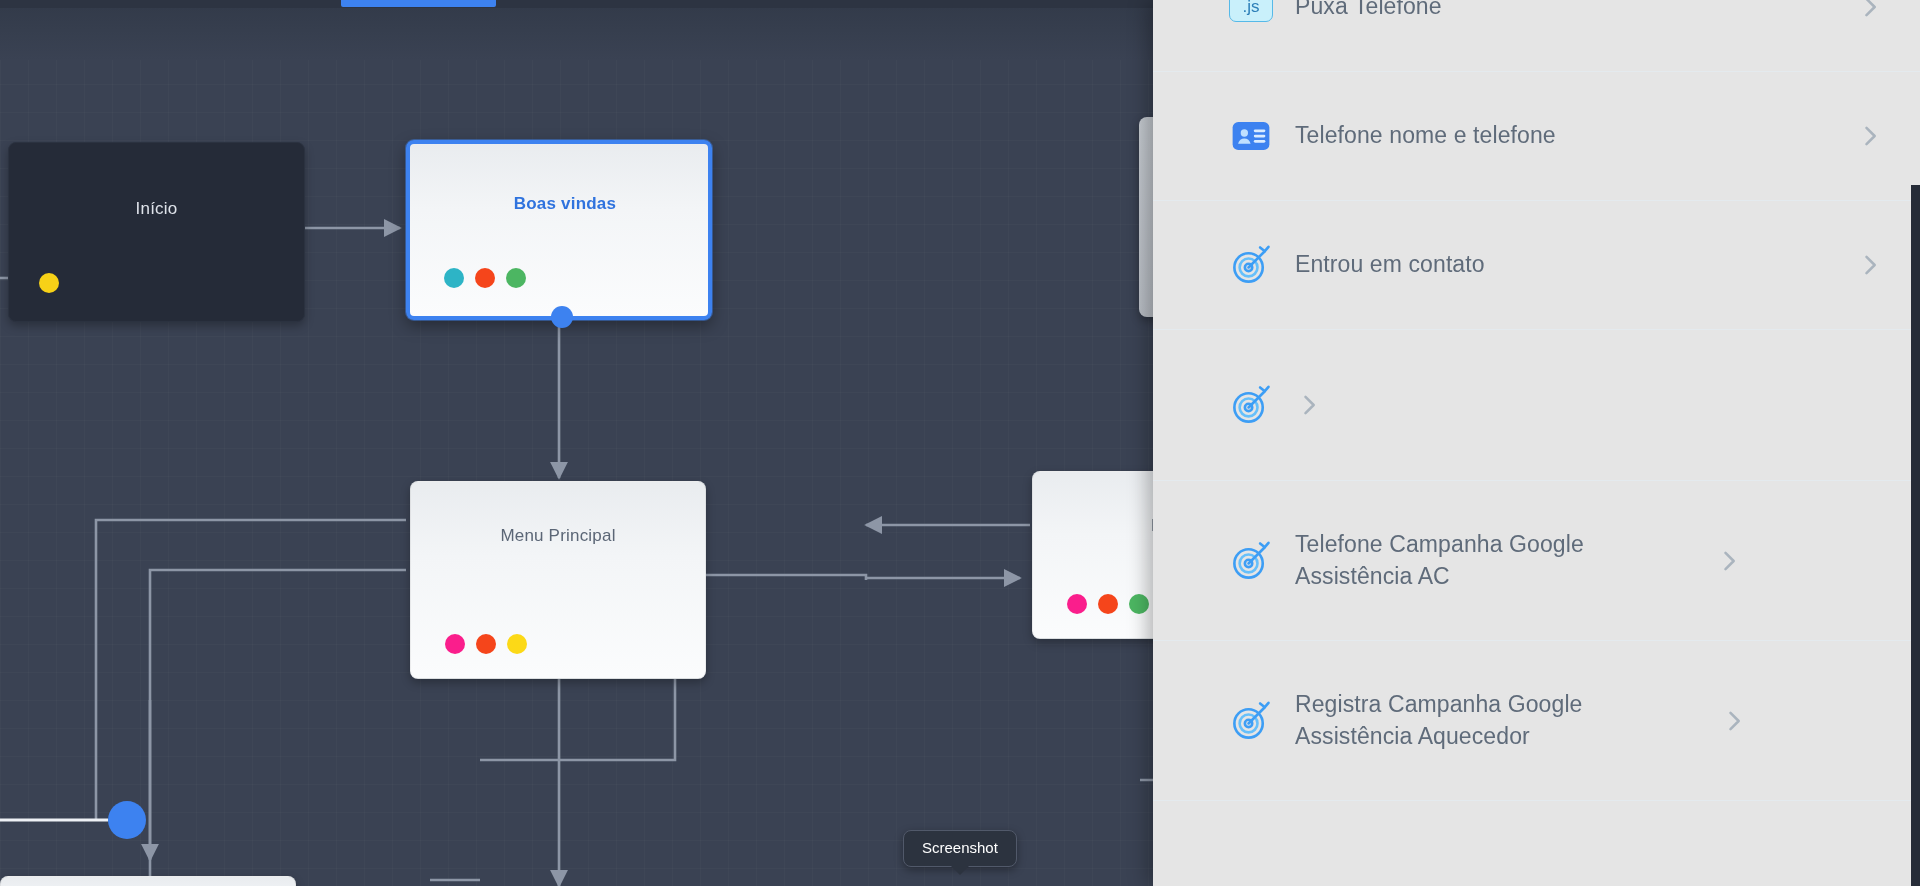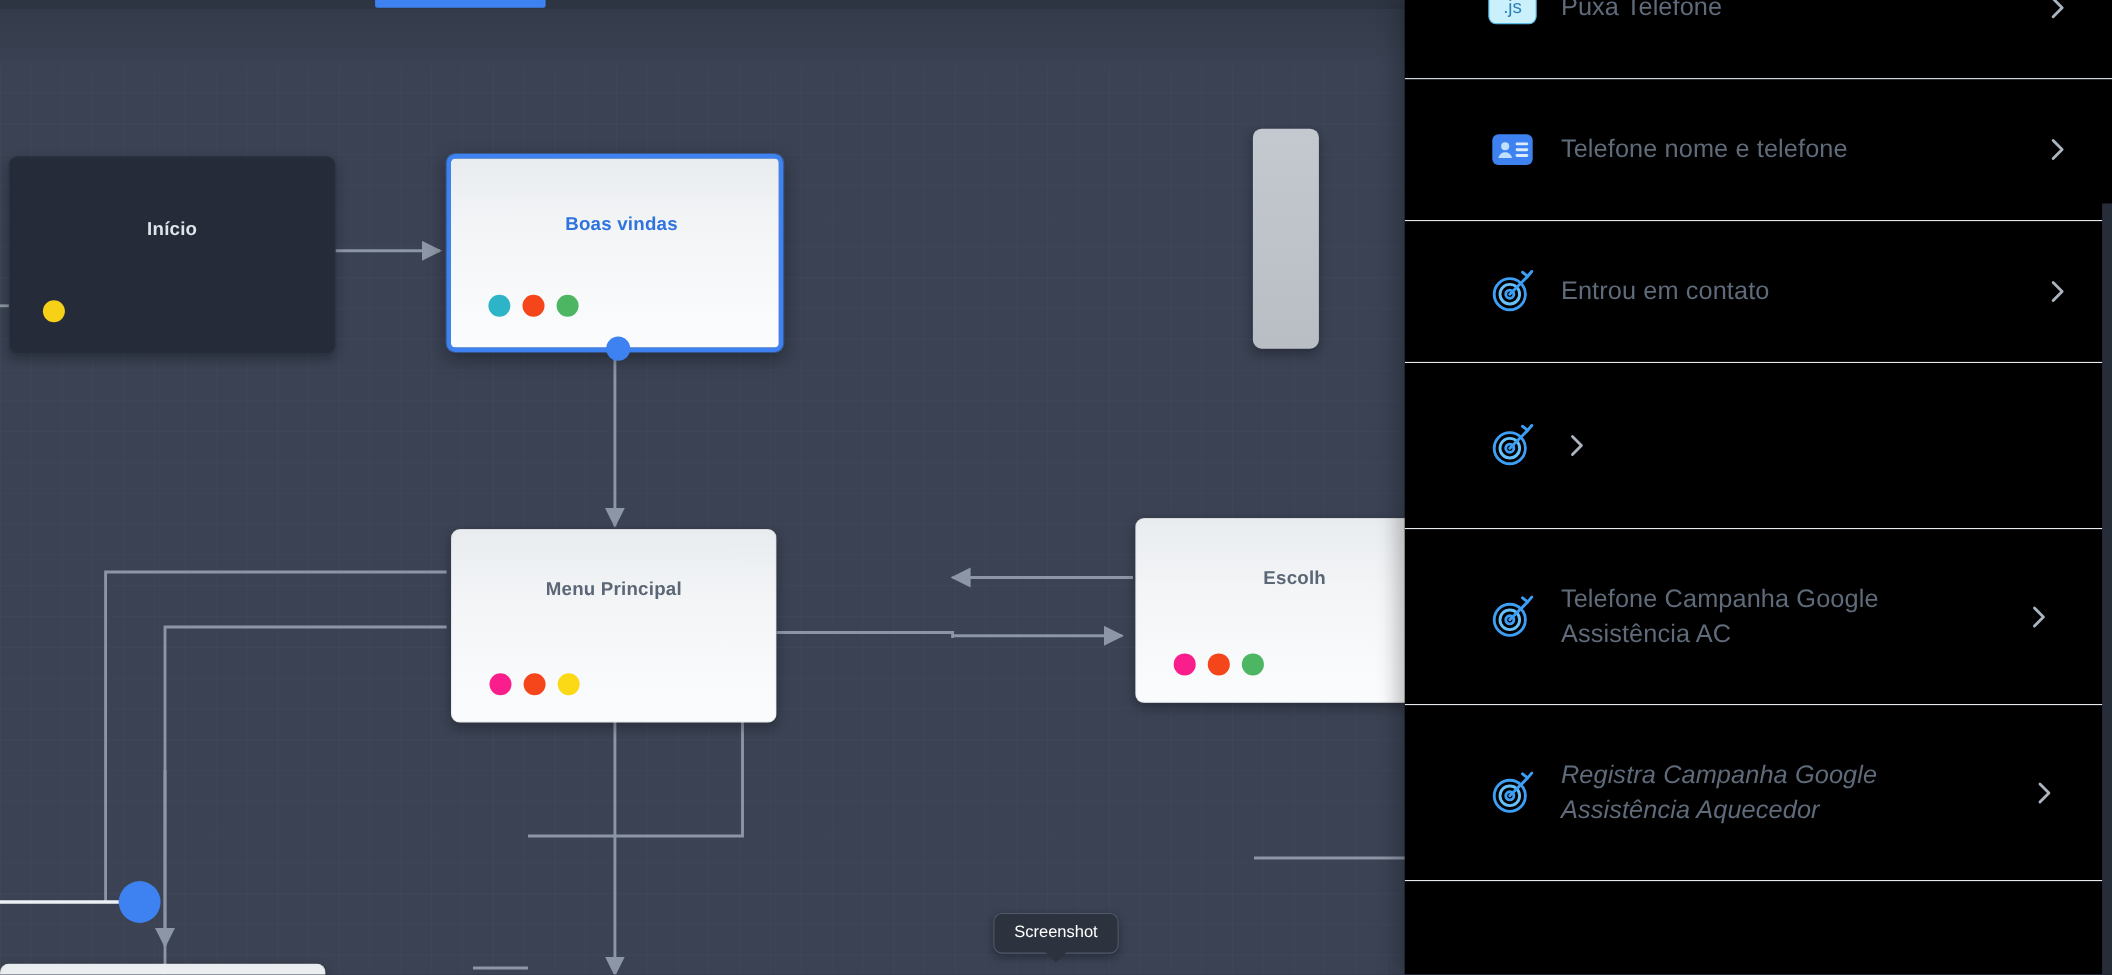--- a/index.html
+++ b/index.html
@@ -41,21 +41,21 @@
   
   .node {
     position:absolute;
     border-radius:8px;
     display:flex; flex-direction:column;
     align-items:center;
     box-shadow: 0 4px 10px rgba(0,0,0,0.28);
   }
   .node-title {
     font-size:17px; letter-spacing:.2px;
-    width:100%; text-align:center;font-weight:bold;
+    width:100%; text-align:center;
   }
   .dots { position:absolute; left:34px; bottom:28px; display:flex; gap:11px; }
   .dot { width:20px; height:20px; border-radius:50%; }
 
   .node.dark {
     background:#252b38; border:1px solid #2b3240;
     color:#dfe3ea;
   }
   .node.light {
     background: linear-gradient(#e9ecef 0%, #f3f5f7 38%, #fbfcfd 100%);
@@ -84,22 +84,22 @@
   #tooltip:after {
     content:""; position:absolute; left:50%; bottom:-9px;
     transform:translateX(-50%);
     border-left:10px solid transparent; border-right:10px solid transparent;
     border-top:10px solid #2c333f;
   }
 
   
   #panel {
     position:absolute; top:0; right:0;
-    width:643px; height:886px;
-    background:#000000;
+    width:767px; height:886px;
+    background:#e5e5e5;
     box-shadow:-6px 0 18px rgba(0,0,0,.28);
     overflow:hidden;
   }
   #panel-inner { position:absolute; top:-58px; left:0; right:0; }
   .pitem {
     display:flex; align-items:center;
     padding:0 36px 0 76px;
     min-height:129px;
     border-top:1px solid #e4eaee;
     position:relative;
@@ -192,21 +192,21 @@
     <div class="node light selected" style="left:406px; top:140px; width:306px; height:180px;">
       <div class="node-title" style="margin-top:50px;padding-left:12px;">Boas vindas</div>
       <div class="dots">
         <span class="dot" style="background:#2db4c6"></span>
         <span class="dot" style="background:#f5451b"></span>
         <span class="dot" style="background:#4cb662"></span>
       </div>
       <div class="handle" style="left:141px; bottom:-12px;"></div>
     </div>
 
-    <div class="node light" style="left:410px; top:481px; width:296px; height:176px;">
+    <div class="node light" style="left:410px; top:481px; width:296px; height:198px;">
       <div class="node-title" style="margin-top:44px;">Menu Principal</div>
       <div class="dots" style="bottom:24px;">
         <span class="dot" style="background:#fa1e8c"></span>
         <span class="dot" style="background:#f5451b"></span>
         <span class="dot" style="background:#fcd917"></span>
       </div>
     </div>
 
     <div class="node light" style="left:1032px; top:471px; width:290px; height:168px;">
       <div class="node-title" style="margin-top:44px;">Escolh</div>
@@ -310,21 +310,21 @@
       <div class="pitem" style="min-height:160px;">
         <div class="picon">
           <svg width="42" height="42" viewBox="0 0 24 24" fill="none" stroke="#3d9ef5" stroke-width="1.5">
             <circle cx="10.6" cy="13.4" r="8.1"></circle>
             <circle cx="10.6" cy="13.4" r="5.1" stroke="#66c0fb"></circle>
             <circle cx="10.6" cy="13.4" r="2.1" stroke="#3d9ef5"></circle>
             <path d="M10.6 13.4 L19.6 4.4" stroke="#3d9ef5" stroke-linecap="round"></path>
             <path d="M17.2 2 L19.9 4.1 L22 1.6" stroke="#3d9ef5" stroke-linecap="round" stroke-linejoin="round"></path>
           </svg>
         </div>
-        <div class="plabel" style="max-width:425px;font-style:italic;">Registra Campanha Google Assistência Aquecedor</div>
+        <div class="plabel" style="max-width:425px;">Registra Campanha Google Assistência Aquecedor</div>
         <svg class="chev" width="28" height="28" viewBox="0 0 24 24" fill="none" stroke="currentColor" stroke-width="2.2" stroke-linecap="round" stroke-linejoin="round">
           <polyline points="9 5 16 12 9 19"></polyline>
         </svg>
       </div>
 
       <div class="pitem" style="min-height:40px;"></div>
     </div>
 
     <div id="panel-scrollbar"></div>
   </div>

